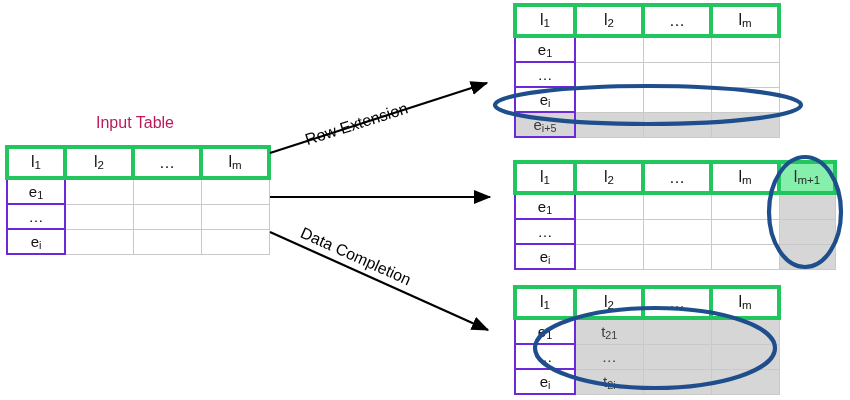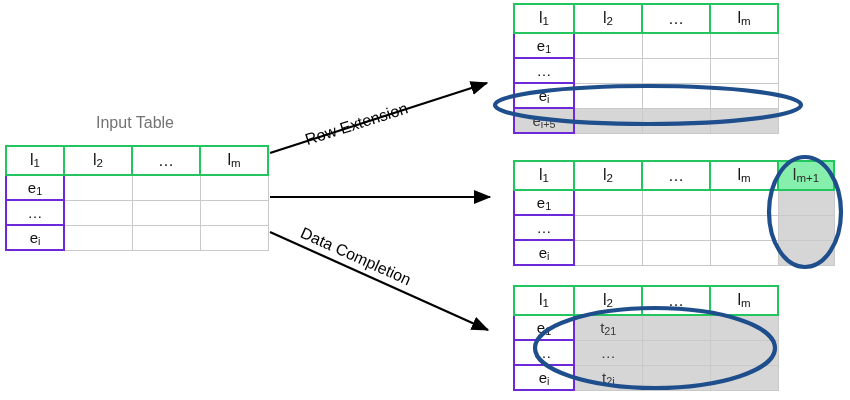--- a/index.html
+++ b/index.html
@@ -18,38 +18,38 @@
     height:23px;
     text-align:center;
     vertical-align:middle;
     font-size:15px;
     color:#111;
     padding:0;
     background:#fff;
   }
   
   .tbl tr.hdr td{
-    border:2px solid #22c55e;
+    border:4px solid #22c55e;
     height:27px;
     font-size:16px;
   }
   
   .tbl td.keycol{
     border:2px solid #6d28d9;
     font-size:15px;
   }
   .tbl td.shade{background:#d6d6d6;color:#3a3a3a;}
   .tbl tr.hdr td.shade{background:#86efac;color:#2a2a2a;}
   .tbl td.ghost{border-color:#c9c9c9;}
 
   
   sub{font-size:0.72em;vertical-align:-0.18em;letter-spacing:0;}
 
   .title{
-    position:absolute;font-size:16px;color:#737373;
+    position:absolute;font-size:16px;color:#be185d;
     white-space:nowrap;text-align:center;
   }
 
   
   .alabel{
     position:absolute;font-size:16px;color:#000;white-space:nowrap;
     transform-origin:left top;
   }
 
   svg.overlay{position:absolute;left:0;top:0;width:850px;height:400px;pointer-events:none;}

